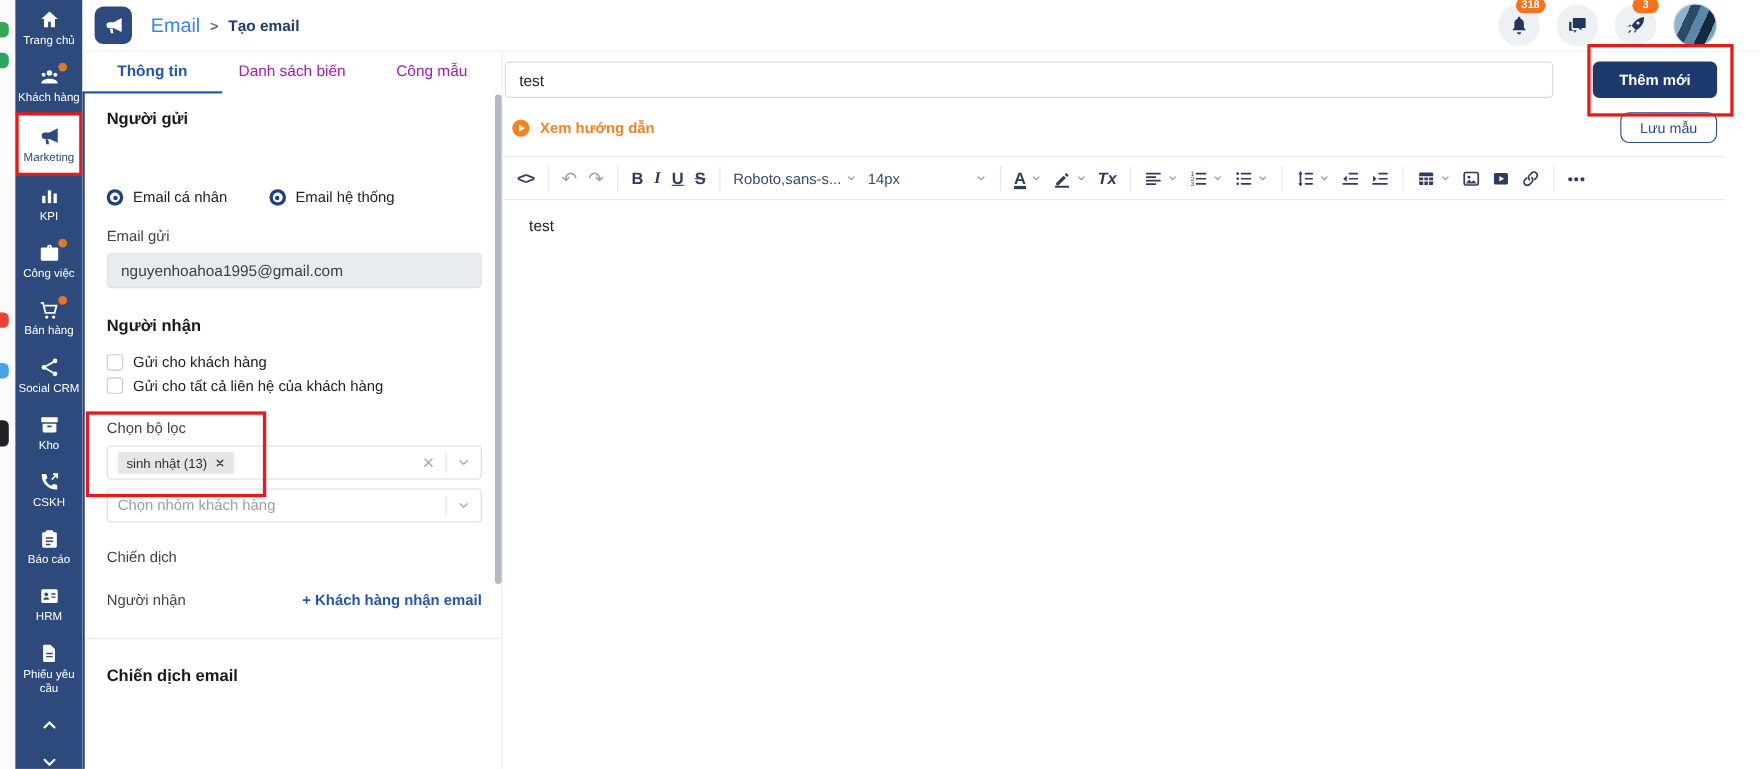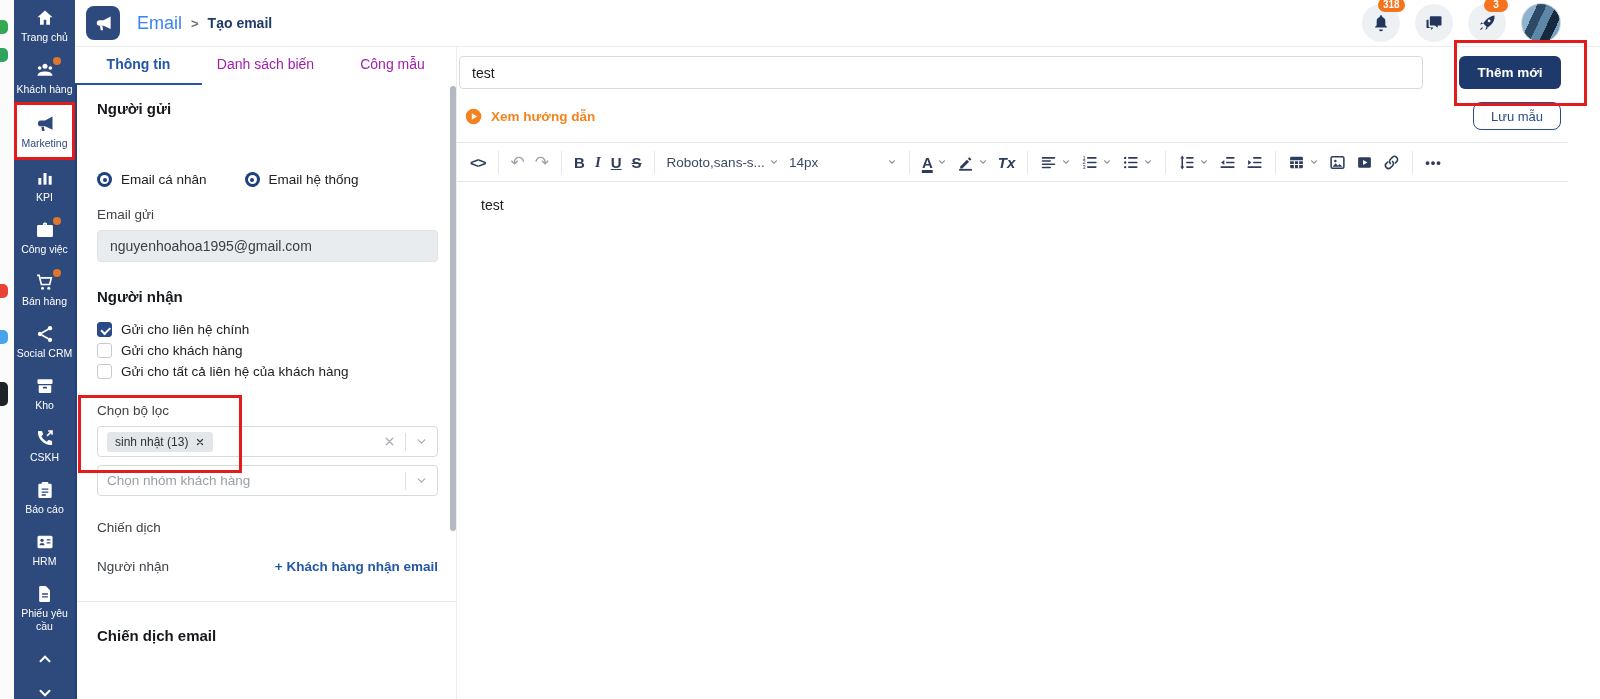--- a/index.html
+++ b/index.html
@@ -77,21 +77,21 @@
   .recv-row{display:flex;align-items:center;justify-content:space-between;margin-top:24px;}
   .recv-link{font-size:13.5px;font-weight:700;color:#2457a7;cursor:pointer;}
   .divider{height:1px;background:#e9e9e9;margin:27px -18px 0 -20px;}
   .scrollthumb{position:absolute;right:0px;top:40px;width:6px;height:445px;border-radius:3px;background:#b3b9c1;z-index:30;cursor:pointer;}
 
   
   .editor{position:absolute;left:457px;top:46px;right:0;bottom:0;background:#fff;}
   .subject-row{display:flex;align-items:flex-start;margin:10px 39px 0 2px;}
   .subject-input{flex:1;height:33px;border:1px solid #d8dadd;border-radius:4px;padding:0 12px;font-size:14px;color:#202124;font-family:"Liberation Sans",sans-serif;outline:none;box-sizing:border-box;}
   .btn-wrap{position:relative;margin-left:36px;}
-  .btn-primary{width:102px;height:33px;border:none;border-radius:6px;background:#1e3a6d;color:#fff;font-size:13.5px;font-weight:600;cursor:pointer;font-family:"Liberation Sans",sans-serif;}
+  .btn-primary{width:113px;height:33px;border:none;border-radius:6px;background:#1e3a6d;color:#fff;font-size:13.5px;font-weight:600;cursor:pointer;font-family:"Liberation Sans",sans-serif;}
   .btn-annotation{left:-5px;top:-16px;width:127px;height:60px;}
   .guide-row{display:flex;align-items:center;margin:13px 39px 0 2px;}
   .guide{display:flex;align-items:center;gap:9px;cursor:pointer;margin-left:6px;}
   .guide .gp{width:17px;height:17px;}
   .guide .gp svg{width:17px;height:17px;display:block;}
   .guide-text{font-size:13.5px;font-weight:700;color:#f4831f;}
   .btn-outline{margin-left:auto;width:88px;height:28px;border-radius:8px;background:#fff;border:1px solid #2b4a8b;color:#2b4a8b;font-size:13px;font-weight:500;cursor:pointer;font-family:"Liberation Sans",sans-serif;}
 
   .toolbar{display:flex;align-items:center;height:38px;margin:12px 32px 0 0;border-top:1px solid #e4e6e9;border-bottom:1px solid #e4e6e9;padding:0 8px;}
   .tb-sep{width:1px;height:23px;background:#e4e6e9;margin:0 7px;flex:0 0 auto;}
@@ -319,24 +319,20 @@
             <span class="radio"></span>
             <span class="radio-label">Email hệ thống</span>
           </div>
         </div>
       <div class="p-label fld-label">Email gửi</div>
       <div class="email-box">nguyenhoahoa1995@gmail.com</div>
 
       <div class="p-head" style="margin-top:26px;">Người nhận</div>
       <div class="cb-list" id="cbList">
           <div class="cb-row">
-            <span class="cb checked"></span>
-            <span class="cb-label">Gửi cho liên hệ chính</span>
-          </div>
-          <div class="cb-row">
             <span class="cb"></span>
             <span class="cb-label">Gửi cho khách hàng</span>
           </div>
           <div class="cb-row">
             <span class="cb"></span>
             <span class="cb-label">Gửi cho tất cả liên hệ của khách hàng</span>
           </div>
         </div>
 
       <div class="filter-block">

